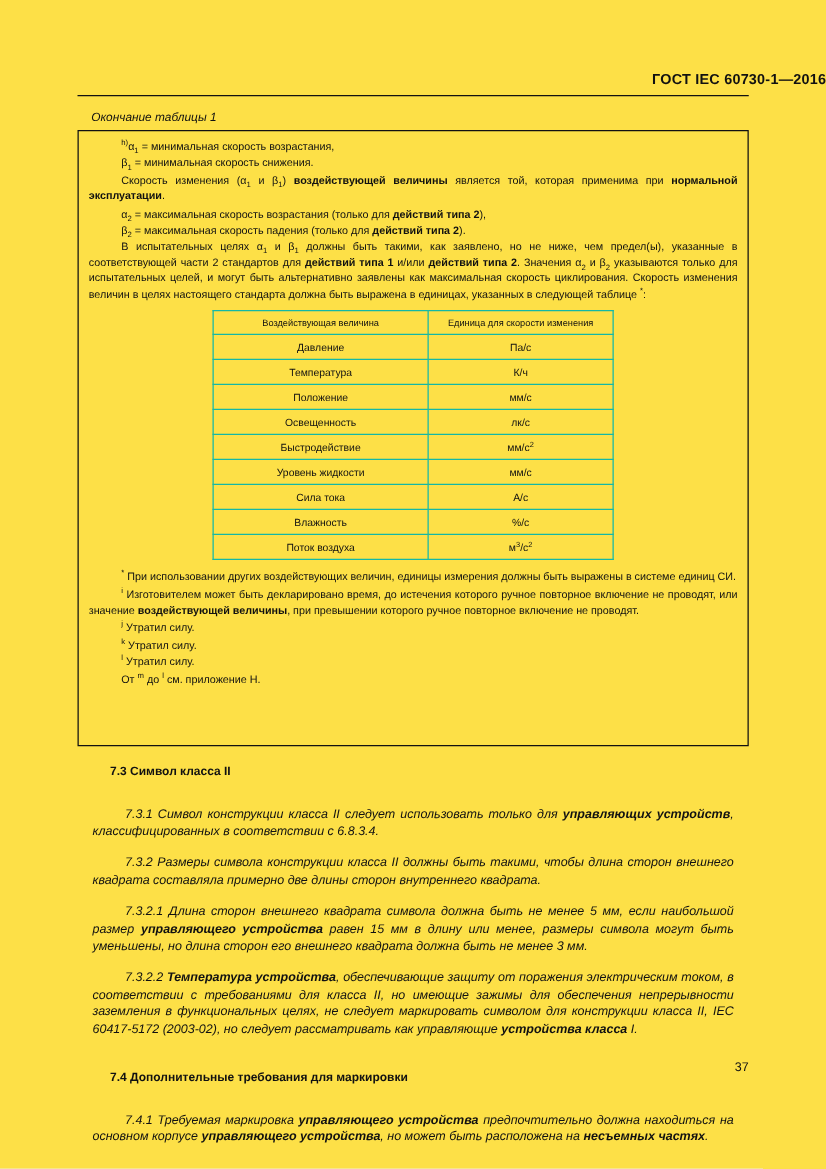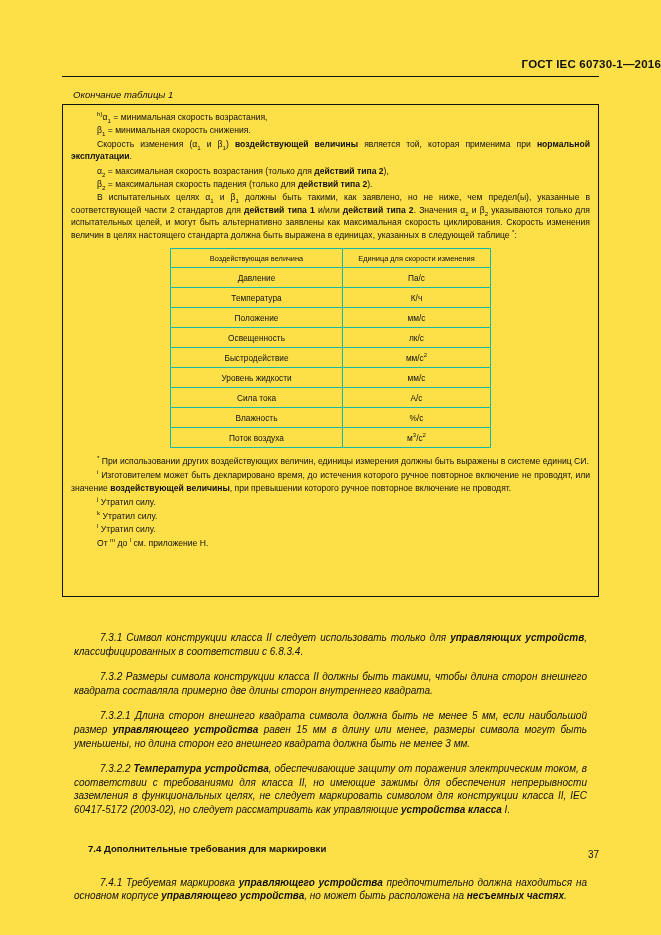--- a/index.html
+++ b/index.html
@@ -211,20 +211,21 @@
 
     <p><sup>*</sup>&nbsp;При использовании других воздействующих величин, единицы измерения должны быть выражены в системе единиц СИ.</p>
     <p><sup>i</sup>&nbsp;Изготовителем может быть декларировано время, до истечения которого ручное повторное включение не проводят, или значение <b>воздействующей величины</b>, при превышении которого ручное повторное включение не проводят.</p>
     <p class="tight"><sup>j</sup>&nbsp;Утратил силу.</p>
     <p class="tight"><sup>k</sup>&nbsp;Утратил силу.</p>
     <p class="tight"><sup>l</sup>&nbsp;Утратил силу.</p>
     <p class="tight">От <sup>m</sup> до <sup>l</sup> см. приложение Н.</p>
   </div>
 
   <div class="sections">
+    <h3 class="sec">7.3 Символ класса II</h3>
     <div class="gap-sm"></div>
     <p class="body">7.3.1 Символ конструкции класса II следует использовать только для <b>управляющих устройств</b>, классифицированных в соответствии с 6.8.3.4.</p>
     <p class="body">7.3.2 Размеры символа конструкции класса II должны быть такими, чтобы длина сторон внешнего квадрата составляла примерно две длины сторон внутреннего квадрата.</p>
     <p class="body">7.3.2.1 Длина сторон внешнего квадрата символа должна быть не менее 5 мм, если наибольшой размер <b>управляющего устройства</b> равен 15 мм в длину или менее, размеры символа могут быть уменьшены, но длина сторон его внешнего квадрата должна быть не менее 3 мм.</p>
     <p class="body">7.3.2.2 <b>Температура устройства</b>, обеспечивающие защиту от поражения электрическим током, в соответствии с требованиями для класса II, но имеющие зажимы для обеспечения непрерывности заземления в функциональных целях, не следует маркировать символом для конструкции класса II, IEC 60417-5172 (2003-02), но следует рассматривать как управляющие <b>устройства класса</b> I.</p>
     <div class="gap-md"></div>
     <h3 class="sec">7.4 Дополнительные требования для маркировки</h3>
     <div class="gap-sm"></div>
     <p class="body">7.4.1 Требуемая маркировка <b>управляющего устройства</b> предпочтительно должна находиться на основном корпусе <b>управляющего устройства</b>, но может быть расположена на <b>несъемных частях</b>.</p>
   </div>

